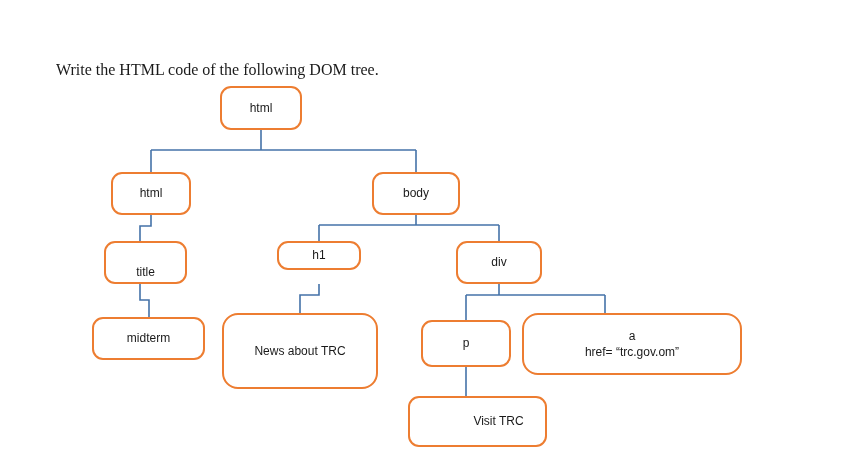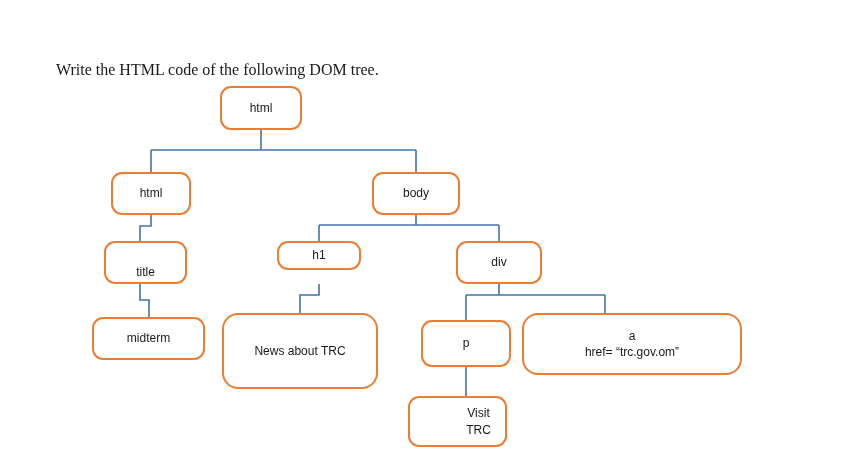--- a/index.html
+++ b/index.html
@@ -130,17 +130,17 @@
     <span>p</span>
   </div>
 
   <div class="node big" style="left:522px;top:313px;width:220px;height:62px;">
     <span class="lines">
       <span>a</span>
       <span>href= “trc.gov.om”</span>
     </span>
   </div>
 
-  <div class="node" style="left:408px;top:396px;width:99px;height:51px;padding-left:48px;">
+  <div class="node" style="left:408px;top:396px;width:139px;height:51px;padding-left:48px;">
     <span>Visit TRC</span>
   </div>
 
 </div>
 
 </body></html>

